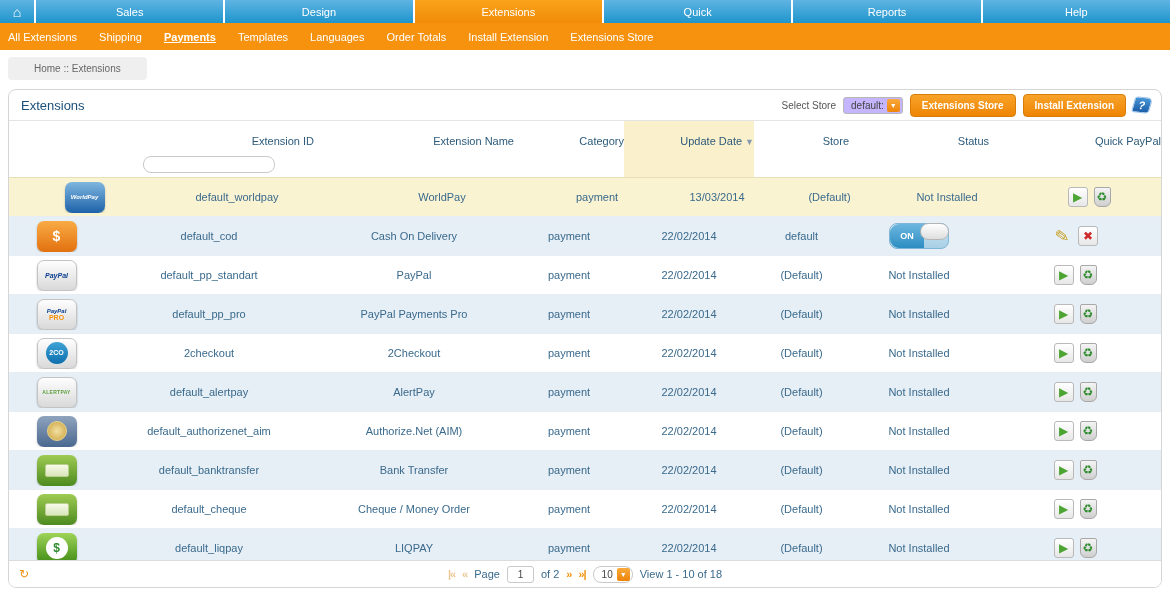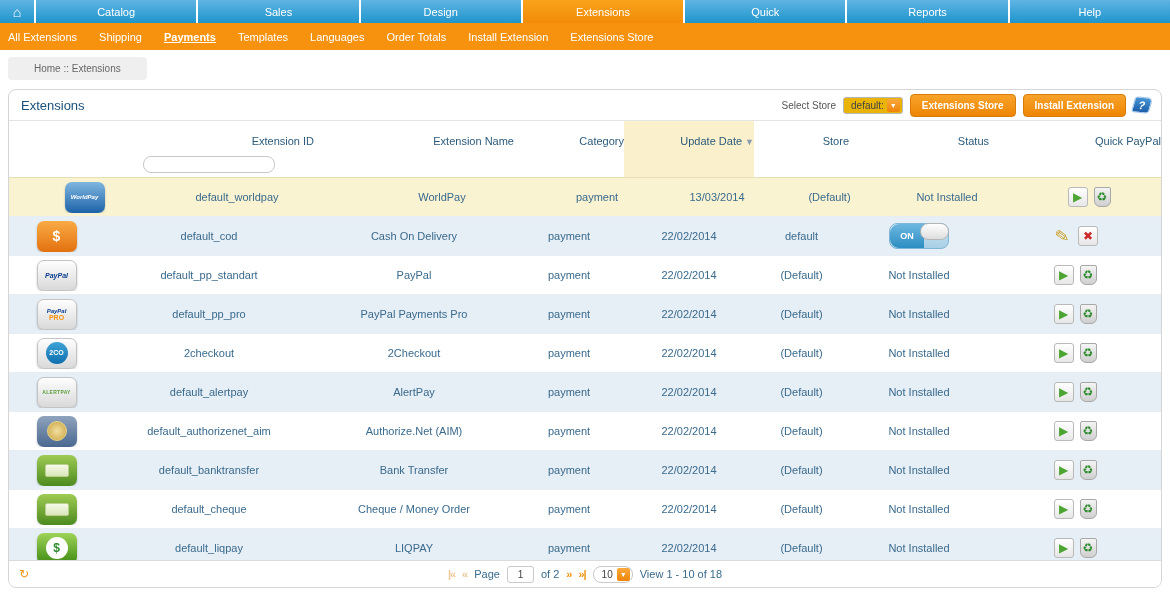--- a/index.html
+++ b/index.html
@@ -26,21 +26,21 @@
 
   
   .panel { margin:9px 8px 0 8px; border:1px solid #d5d5d5; border-radius:8px; height:499px;
     overflow:hidden; background:#fff; position:relative; }
   .panel-header { height:31px; display:flex; align-items:center; padding:0 10px 0 12px;
     border-bottom:1px solid #e4e4e4; }
   .panel-title { font-size:13px; color:#1b4f78; }
   .panel-tools { margin-left:auto; display:flex; align-items:center; gap:7px; }
   .select-store-label { font-size:10px; color:#555; }
   .store-select { display:flex; align-items:center; gap:3px; border:1px solid #b8b8b8;
-    border-radius:3px; background:#eab308; padding:1px 2px 1px 7px; font-size:10px; color:#444; cursor:pointer; }
+    border-radius:3px; background:#c4b5fd; padding:1px 2px 1px 7px; font-size:10px; color:#444; cursor:pointer; }
   .dd-btn { width:13px; height:13px; background:linear-gradient(#f9a93c,#ef8408); border-radius:2px;
     color:#fff; font-size:8px; display:flex; align-items:center; justify-content:center; }
   .obtn { background:linear-gradient(#f8a32b,#ee8503); border:1px solid #d87c05; border-radius:4px;
     color:#fff; font-size:10px; font-weight:bold; padding:5px 11px; cursor:pointer; }
   .help-icon { width:18px; height:16px; background:linear-gradient(#4796d6,#1c5ea8);
     transform:skew(-10deg) rotate(6deg); border-radius:3px 5px 4px 3px; color:#fff; font-weight:bold;
     font-size:11px; display:flex; align-items:center; justify-content:center; cursor:pointer;
     border:1px solid #9cc3e8; }
 
   
@@ -122,21 +122,20 @@
 <body>
 
 
 
 
 <div class="topnav">
   <div class="home-tab">
     <span>⌂</span>
   </div>
 
-<div class="tab">Catalog</div>
     <div class="tab">Sales</div>
     <div class="tab">Design</div>
     <div class="tab active">Extensions</div>
     <div class="tab">Quick</div>
     <div class="tab">Reports</div>
     <div class="tab">Help</div>
   </div>
 
 
 <div class="subnav">

